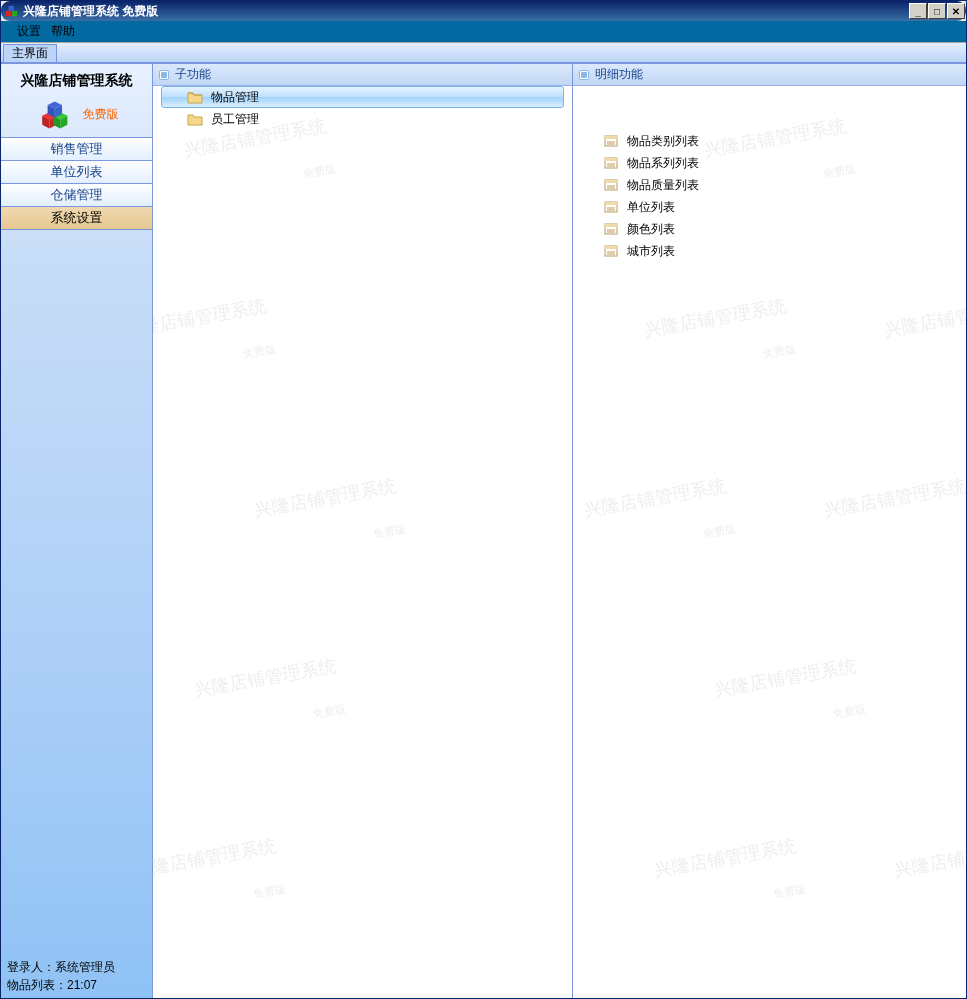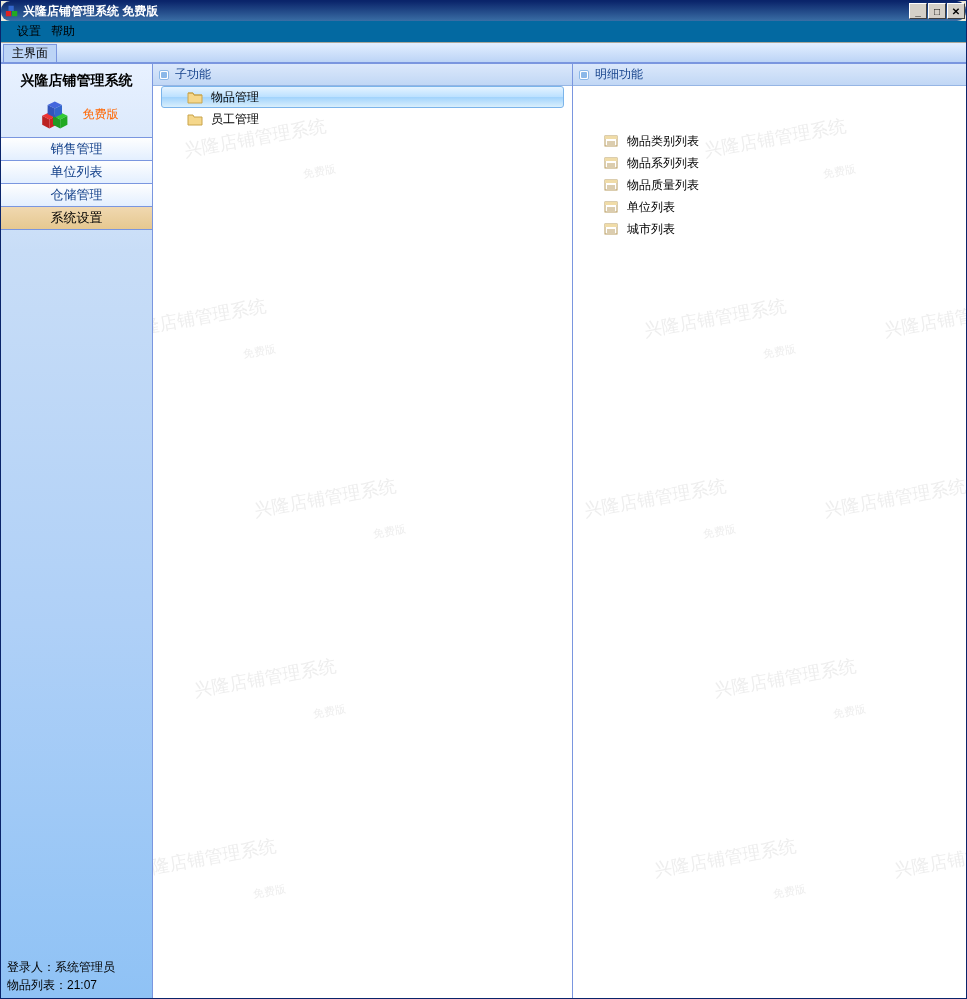--- a/index.html
+++ b/index.html
@@ -223,20 +223,29 @@
                 </svg>
               <span>单位列表</span>
             </div>
             <div class="detail-item">
               <svg class="small-icon" viewBox="0 0 16 16">
                   <rect x="2" y="3" width="12" height="10" fill="#fff" stroke="#b89b5e"></rect>
                   <rect x="2" y="3" width="12" height="3" fill="#f0dca8"></rect>
                   <line x1="4" y1="9" x2="12" y2="9" stroke="#b89b5e"></line>
                   <line x1="4" y1="11" x2="12" y2="11" stroke="#b89b5e"></line>
                 </svg>
+              <span>颜色列表</span>
+            </div>
+            <div class="detail-item">
+              <svg class="small-icon" viewBox="0 0 16 16">
+                  <rect x="2" y="3" width="12" height="10" fill="#fff" stroke="#b89b5e"></rect>
+                  <rect x="2" y="3" width="12" height="3" fill="#f0dca8"></rect>
+                  <line x1="4" y1="9" x2="12" y2="9" stroke="#b89b5e"></line>
+                  <line x1="4" y1="11" x2="12" y2="11" stroke="#b89b5e"></line>
+                </svg>
               <span>城市列表</span>
             </div>
           </div>
         </div>
       </div>
     </div>
 
   </div>
 </div>
 

